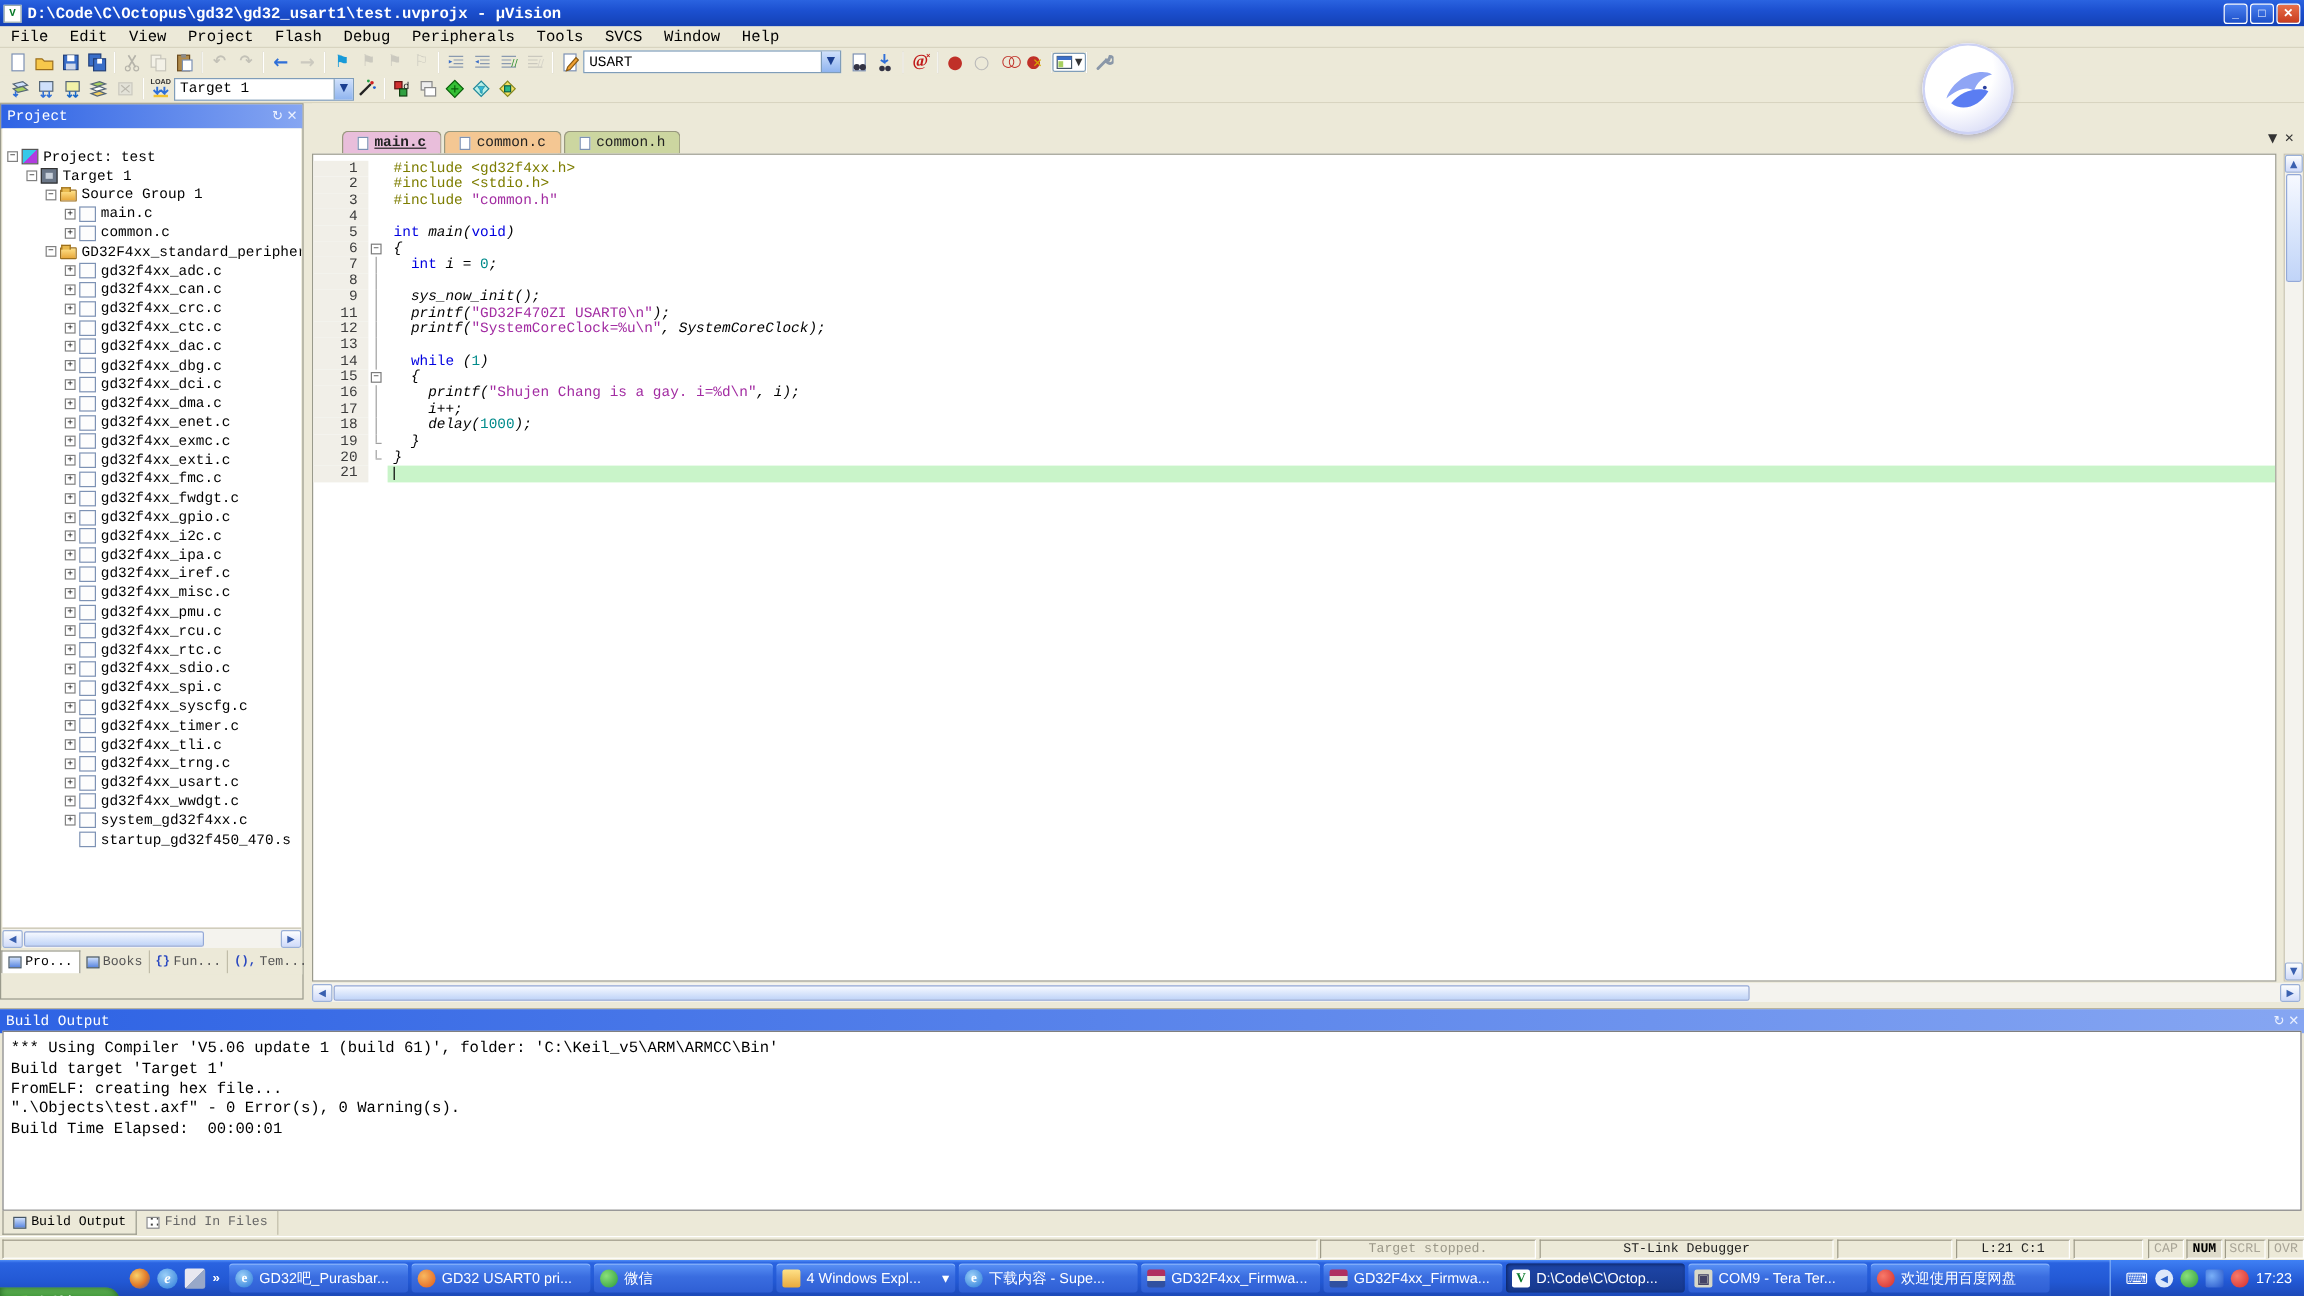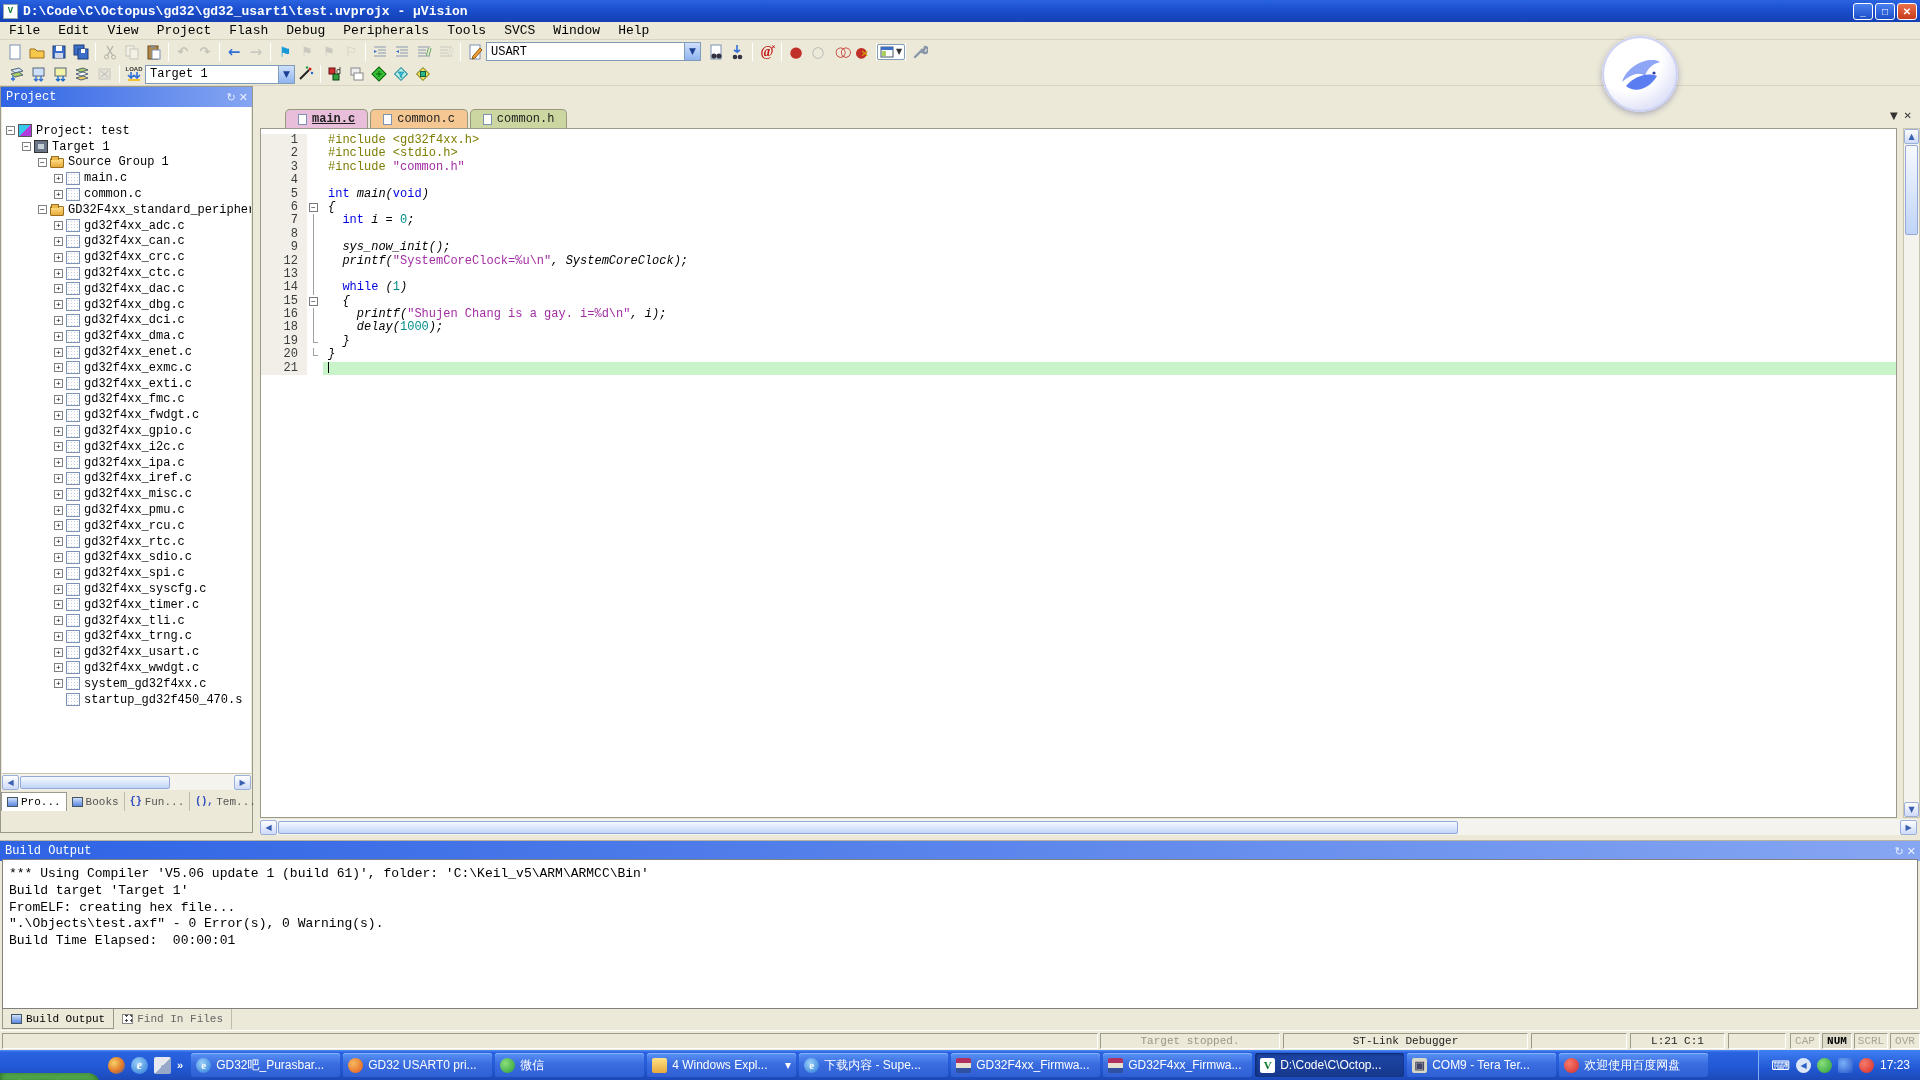--- a/index.html
+++ b/index.html
@@ -711,20 +711,27 @@
           <span class="codeline"></span>
         </div>
         <div class="crow">
           <span class="lnum">9</span>
           <span class="fcell">
             <span class="fline"></span>
           </span>
           <span class="codeline"><span class="c-t">  sys_now_init();</span></span>
         </div>
         <div class="crow">
+          <span class="lnum">11</span>
+          <span class="fcell">
+            <span class="fline"></span>
+          </span>
+          <span class="codeline"><span class="c-t">  printf(</span><span class="c-s">"GD32F470ZI USART0\n"</span><span class="c-t">);</span></span>
+        </div>
+        <div class="crow">
           <span class="lnum">12</span>
           <span class="fcell">
             <span class="fline"></span>
           </span>
           <span class="codeline"><span class="c-t">  printf(</span><span class="c-s">"SystemCoreClock=%u\n"</span><span class="c-t">, SystemCoreClock);</span></span>
         </div>
         <div class="crow">
           <span class="lnum">13</span>
           <span class="fcell">
             <span class="fline"></span>
@@ -744,20 +751,27 @@
             <span class="fbox">−</span>
           </span>
           <span class="codeline"><span class="c-t">  {</span></span>
         </div>
         <div class="crow">
           <span class="lnum">16</span>
           <span class="fcell">
             <span class="fline"></span>
           </span>
           <span class="codeline"><span class="c-t">    printf(</span><span class="c-s">"Shujen Chang is a gay. i=%d\n"</span><span class="c-t">, i);</span></span>
+        </div>
+        <div class="crow">
+          <span class="lnum">17</span>
+          <span class="fcell">
+            <span class="fline"></span>
+          </span>
+          <span class="codeline"><span class="c-t">    i++;</span></span>
         </div>
         <div class="crow">
           <span class="lnum">18</span>
           <span class="fcell">
             <span class="fline"></span>
           </span>
           <span class="codeline"><span class="c-t">    delay(</span><span class="c-n">1000</span><span class="c-t">);</span></span>
         </div>
         <div class="crow">
           <span class="lnum">19</span>

